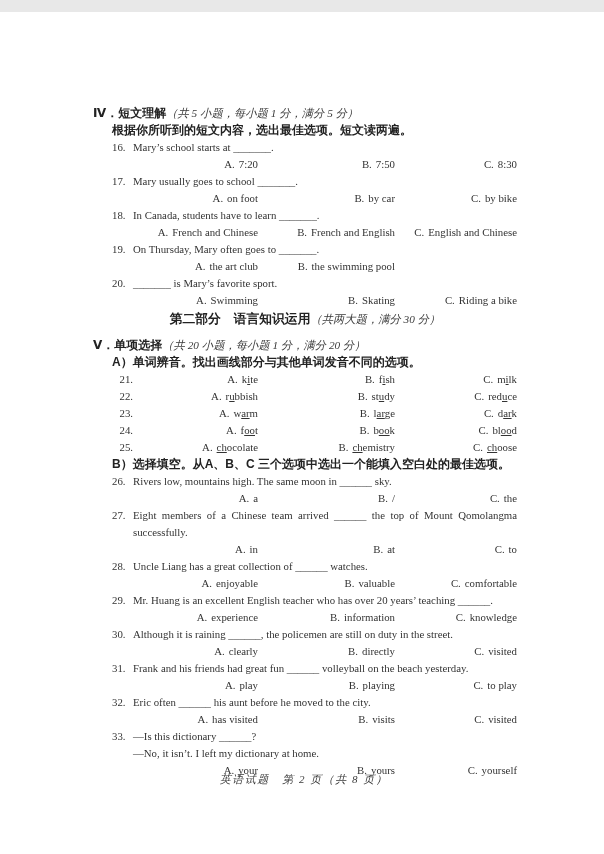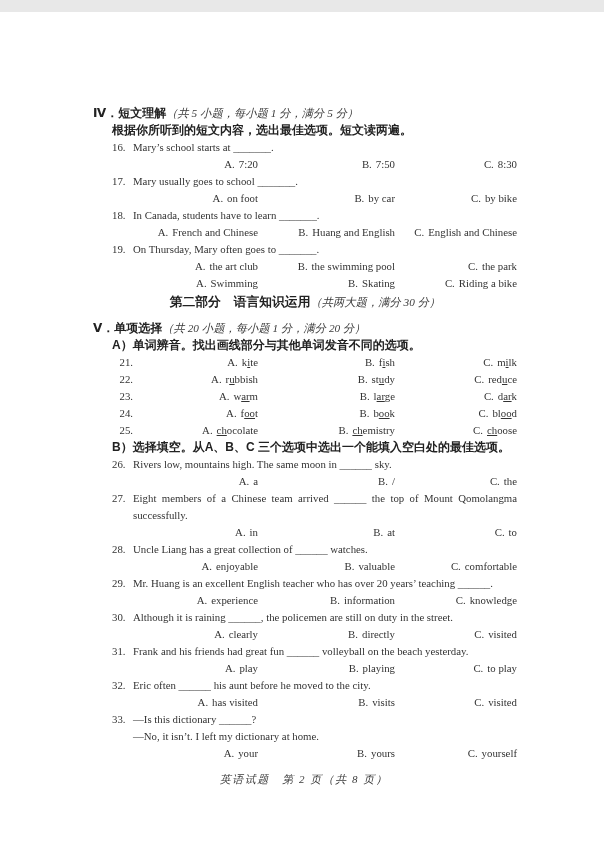--- a/index.html
+++ b/index.html
@@ -104,34 +104,34 @@
             <span class="optcell"><span class="optlabel">A.</span><span class="opttext">on foot</span></span>
             <span class="optcell"><span class="optlabel">B.</span><span class="opttext">by car</span></span>
             <span class="optcell"><span class="optlabel">C.</span><span class="opttext">by bike</span></span>
           </div>
         </div>
         <div class="qblock">
           <div class="qline"><span class="qnum">18.</span><span class="qtext">In Canada, students have to learn _______.</span></div>
           <div class="optrow">
             <span class="qnum-cell"></span>
             <span class="optcell"><span class="optlabel">A.</span><span class="opttext">French and Chinese</span></span>
-            <span class="optcell"><span class="optlabel">B.</span><span class="opttext">Huang and English</span></span>
+            <span class="optcell"><span class="optlabel">B.</span><span class="opttext">French and English</span></span>
             <span class="optcell"><span class="optlabel">C.</span><span class="opttext">English and Chinese</span></span>
           </div>
         </div>
         <div class="qblock">
           <div class="qline"><span class="qnum">19.</span><span class="qtext">On Thursday, Mary often goes to _______.</span></div>
           <div class="optrow">
             <span class="qnum-cell"></span>
             <span class="optcell"><span class="optlabel">A.</span><span class="opttext">the art club</span></span>
             <span class="optcell"><span class="optlabel">B.</span><span class="opttext">the swimming pool</span></span>
-            <span class="optcell"><span class="optlabel">C.</span><span class="opttext">the park</span></span>
-          </div>
-        </div>
-        <div class="qblock">
+          </div>
+        </div>
+        <div class="qblock">
+          <div class="qline"><span class="qnum">20.</span><span class="qtext">_______ is Mary’s favorite sport.</span></div>
           <div class="optrow">
             <span class="qnum-cell"></span>
             <span class="optcell"><span class="optlabel">A.</span><span class="opttext">Swimming</span></span>
             <span class="optcell"><span class="optlabel">B.</span><span class="opttext">Skating</span></span>
             <span class="optcell"><span class="optlabel">C.</span><span class="opttext">Riding a bike</span></span>
           </div>
         </div>
       </div>
 
     <div class="part-header">

